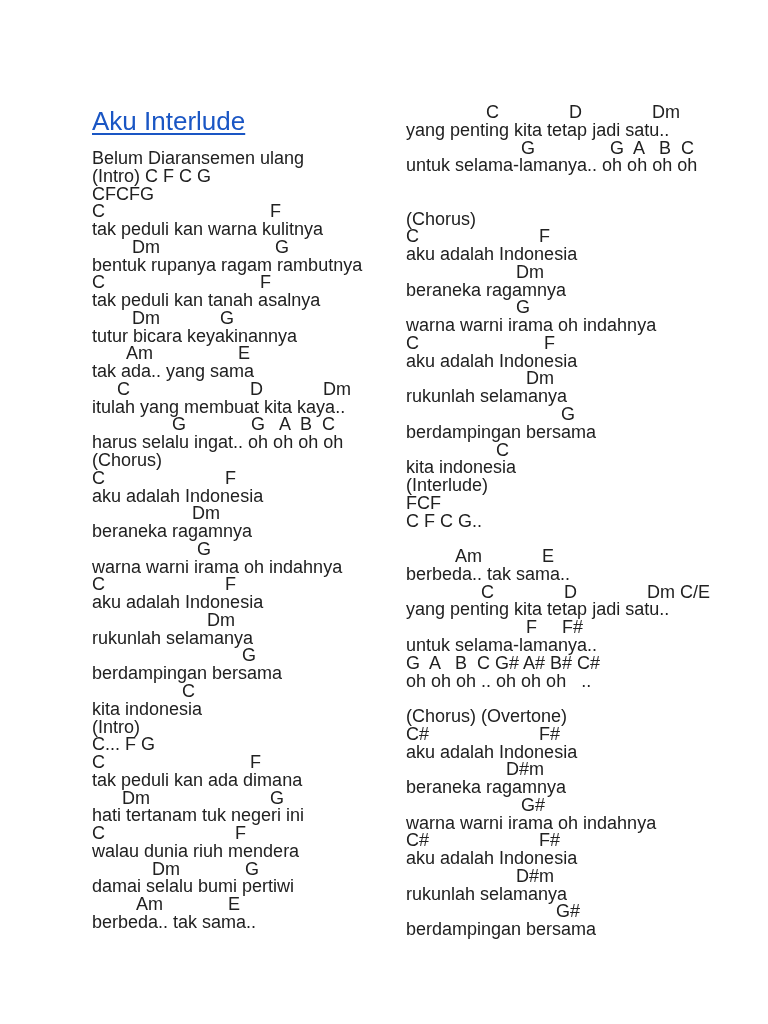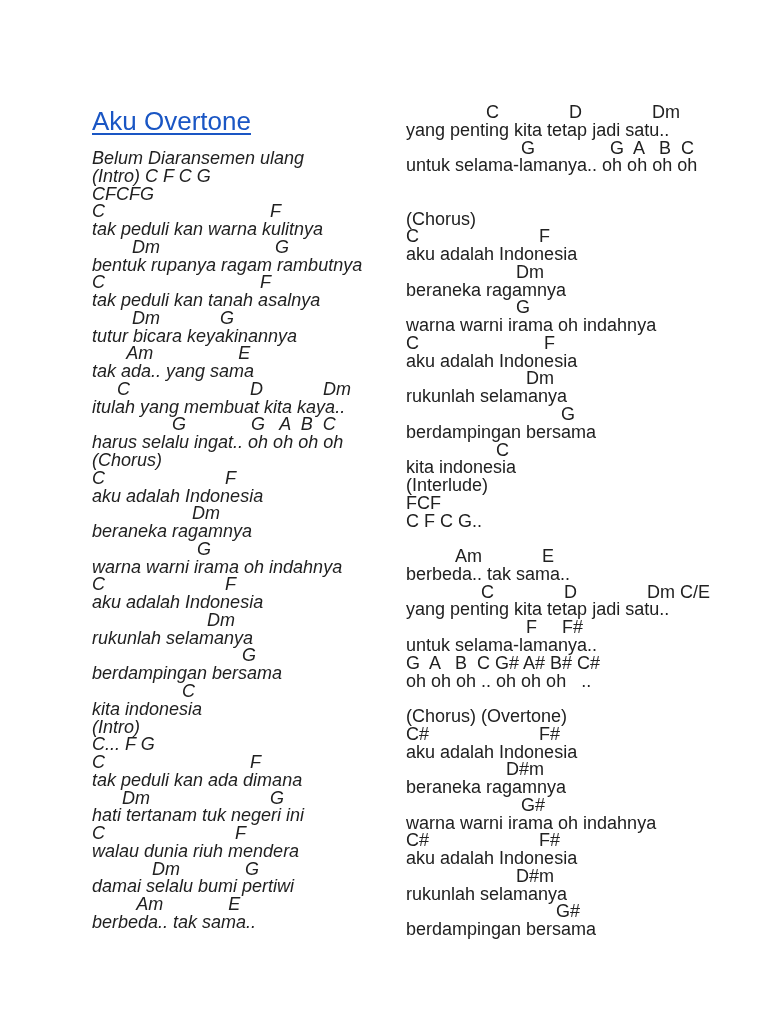--- a/index.html
+++ b/index.html
@@ -32,32 +32,31 @@
     margin: 0;
     font-family: "Liberation Sans", sans-serif;
     font-size: 18px;
     line-height: 17.77px;
     white-space: pre;
     color: #212121;
   }
   .col-left {
     left: 92px;
     top: 150px;
-    font-style: italic;
   }
   .col-right {
     left: 406px;
     top: 104px;
   }
 </style>
 </head>
 <body>
 
 <div class="page">
-  <h1 class="song-title" style="color: rgb(26, 86, 196);">Aku Overtone</h1>
+  <h1 class="song-title" style="color: rgb(26, 86, 196);">Aku Interlude</h1>
 
   <pre class="col col-left" style="color: rgb(33, 33, 33);">Belum Diaransemen ulang
 (Intro) C F C G
 CFCFG
 C                                 F
 tak peduli kan warna kulitnya
         Dm                       G
 bentuk rupanya ragam rambutnya
 C                               F
 tak peduli kan tanah asalnya

